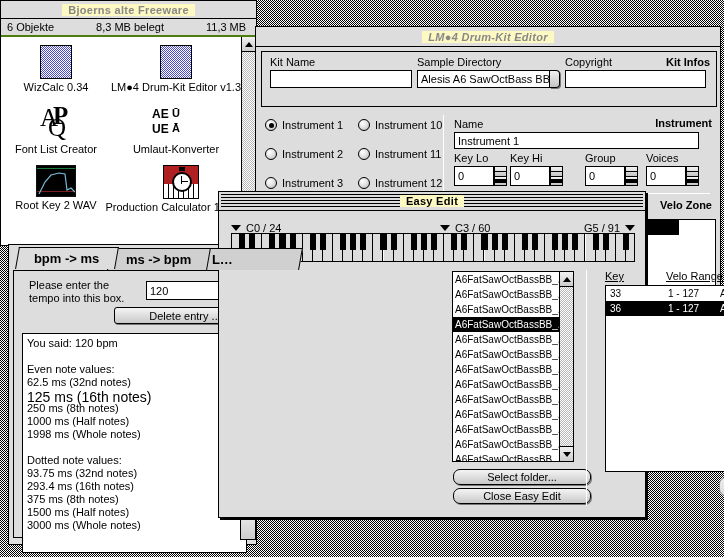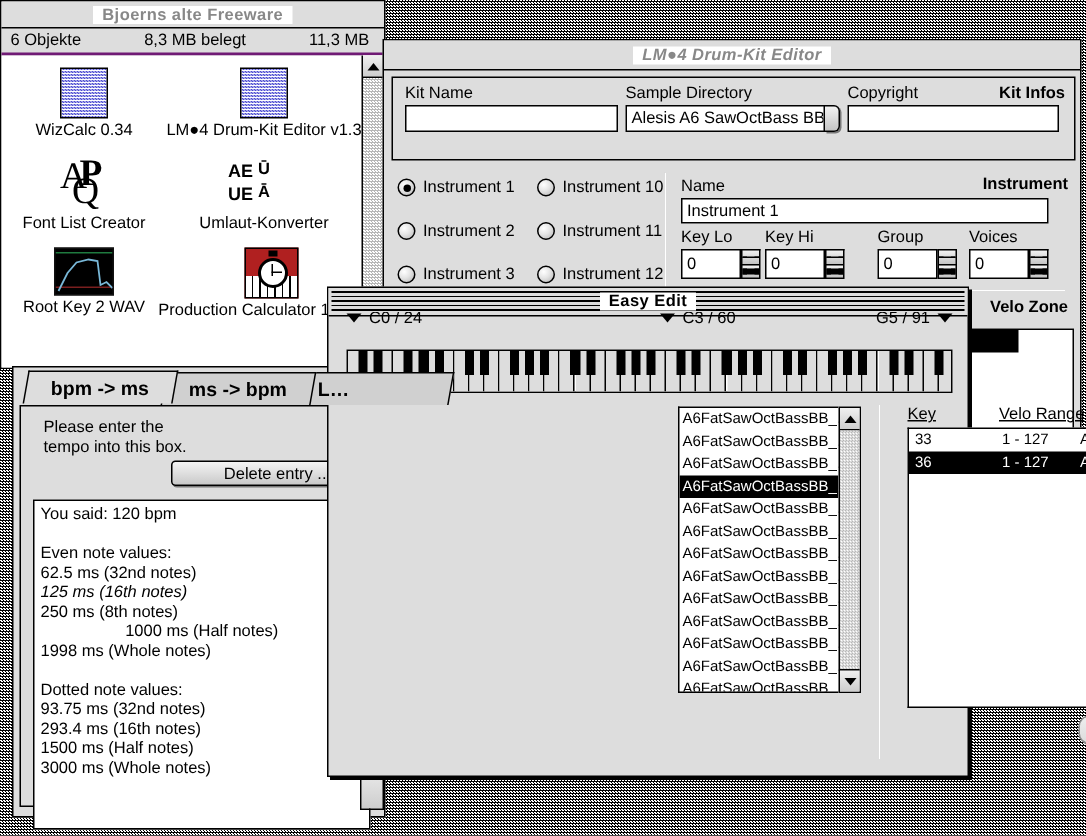--- a/index.html
+++ b/index.html
@@ -18,21 +18,21 @@
   .win { position:absolute; background:#dddddd; }
 
   
   .titlebar {
     height:17px; background:#dddddd;
     border:1px solid #000; border-bottom:1px solid #000;
     display:flex; align-items:center; justify-content:center;
     position:relative;
   }
   .titlebar .tb-text {
-    background:#ffffff; padding:0 6px; font-weight:bold;
+    background:#fef9c3; padding:0 6px; font-weight:bold;
     font-size:11px; color:#000; z-index:2; letter-spacing:0.3px;
   }
   .titlebar.inactive .tb-text { color:#888888; }
   .titlebar .stripes {
     position:absolute; left:2px; right:2px; top:2px; bottom:2px;
     background:repeating-linear-gradient(to bottom,#000 0px,#000 1px,#ddd 1px,#ddd 3px);
     z-index:1;
   }
 
   .framebox { border:1px solid #000; background:#dddddd; }
@@ -125,21 +125,21 @@
   .bkey { position:absolute; top:0; height:60%; background:#000; }
 </style>
 </head>
 <body>
 
 <div class="win" style="left:0;top:0;width:257px;height:246px;border:1px solid #000;background:#ddd;">
   <div class="titlebar inactive" style="border:none;border-bottom:1px solid #000;height:18px;">
 
     <div class="tb-text">Bjoerns alte Freeware</div>
   </div>
-  <div style="height:18px;display:flex;align-items:center;border-bottom:2px solid #701a75;padding:0 6px;background:#ddd;">
+  <div style="height:18px;display:flex;align-items:center;border-bottom:2px solid #4d7c0f;padding:0 6px;background:#ddd;">
     <span class="lbl">6 Objekte</span>
     <span class="lbl" style="margin-left:42px;">8,3 MB belegt</span>
     <span class="lbl" style="margin-left:42px;">11,3 MB </span>
   </div>
   <div style="position:relative;background:#fff;height:208px;overflow:hidden;">
 
     <div class="icon-cell" style="left:0px;top:8px;">
       <div class="ic-img" style="width:32px;height:34px;border:1px solid #000;background:repeating-conic-gradient(#4a4ad0 0% 25%,#ffffff 0% 50%);background-size:2px 2px;"></div>
       <div class="ic-label">WizCalc 0.34</div>
     </div>
@@ -372,51 +372,53 @@
       <span>ms -&gt; bpm</span>
     </div>
     <div class="tab" style="left:192px;top:1px;width:100px;background:#d0d0d0;z-index:1;">
       <span style="margin-right:58px;">L…</span>
     </div>
   </div>
 
   <div style="position:absolute;left:4px;top:25px;right:4px;bottom:6px;border:1px solid #000;border-top:1px solid #000;background:#ddd;">
     <div class="lbl" style="position:absolute;left:15px;top:8px;">Please enter the</div>
     <div class="lbl" style="position:absolute;left:15px;top:21px;">tempo into this box.</div>
+    <div class="field" style="position:absolute;left:132px;top:10px;width:110px;height:19px;">120</div>
     <div class="btn" style="position:absolute;left:100px;top:36px;width:142px;height:17px;border-radius:3px;">Delete entry ...</div>
 
     <div style="position:absolute;left:8px;top:62px;width:225px;height:220px;border:1px solid #000;background:#fff;padding:3px 4px;overflow:hidden;">
       <div style="font-size:11px;height:13px;">You said: 120 bpm</div>
       <div style="font-size:11px;height:13px;"></div>
       <div style="font-size:11px;height:13px;">Even note values:</div>
       <div style="font-size:11px;height:13px;">62.5 ms (32nd notes)</div>
-      <div style="font-size:11px;height:13px;font-style:italic;">125 ms (16th notes)</div>
+      <div style="font-size:14px;height:13px;">125 ms (16th notes)</div>
       <div style="font-size:11px;height:13px;">250 ms (8th notes)</div>
-      <div style="font-size:11px;height:13px;text-align:center;">1000 ms (Half notes)</div>
+      <div style="font-size:11px;height:13px;">1000 ms (Half notes)</div>
       <div style="font-size:11px;height:13px;">1998 ms (Whole notes)</div>
       <div style="font-size:11px;height:13px;"></div>
       <div style="font-size:11px;height:13px;">Dotted note values:</div>
       <div style="font-size:11px;height:13px;">93.75 ms (32nd notes)</div>
       <div style="font-size:11px;height:13px;">293.4 ms (16th notes)</div>
+      <div style="font-size:11px;height:13px;">375 ms (8th notes)</div>
       <div style="font-size:11px;height:13px;">1500 ms (Half notes)</div>
       <div style="font-size:11px;height:13px;">3000 ms (Whole notes)</div>
     </div>
   </div>
   <div style="position:absolute;right:4px;top:497px;width:15px;height:0px;"></div>
 </div>
 
 <div style="position:absolute;left:240px;top:508px;width:16px;height:32px;border:1px solid #000;background:linear-gradient(to bottom,#f0f0f0,#cdcdcd);"></div>
 
 <div class="win" style="left:218px;top:191px;width:428px;height:327px;border:1px solid #000;background:#ddd;box-shadow:2px 2px 0 #000;">
   <div class="titlebar" style="border:none;border-bottom:1px solid #000;height:19px;">
     <div class="stripes"></div>
     <div class="tb-text">Easy Edit</div>
   </div>
 
-  <div style="position:absolute;left:12px;top:12px;width:404px;height:16px;">
+  <div style="position:absolute;left:12px;top:28px;width:404px;height:16px;">
     <div style="position:absolute;left:0;top:2px;display:flex;align-items:center;gap:5px;">
       <span class="tri-dn"></span>
       <span class="lbl">C0 / 24</span>
     </div>
     <div style="position:absolute;left:209px;top:2px;display:flex;align-items:center;gap:5px;">
       <span class="tri-dn"></span>
       <span class="lbl">C3 / 60</span>
     </div>
     <div style="position:absolute;right:0;top:2px;display:flex;align-items:center;gap:5px;">
       <span class="lbl">G5 / 91</span>
@@ -519,20 +521,22 @@
       <div class="sb-btn">
           <div class="arrow-up"></div>
         </div>
       <div class="sb-track"></div>
       <div class="sb-btn bot">
           <div class="arrow-dn"></div>
         </div>
     </div>
   </div>
 
+  <div class="btn" style="position:absolute;left:234px;top:277px;width:138px;height:16px;">Select folder...</div>
+  <div class="btn" style="position:absolute;left:234px;top:296px;width:138px;height:16px;">Close Easy Edit</div>
 
   <div style="position:absolute;left:367px;top:78px;width:1px;height:236px;background:#9a9a9a;border-right:1px solid #fff;"></div>
 
   <div style="position:absolute;left:386px;top:78px;width:256px;height:14px;">
     <span class="tablehdr" style="position:absolute;left:0;top:0;">Key</span>
     <span class="tablehdr" style="position:absolute;left:61px;top:0;">Velo Range</span>
 
   </div>
 
   <div style="position:absolute;left:386px;top:93px;width:251px;height:187px;display:flex;">

